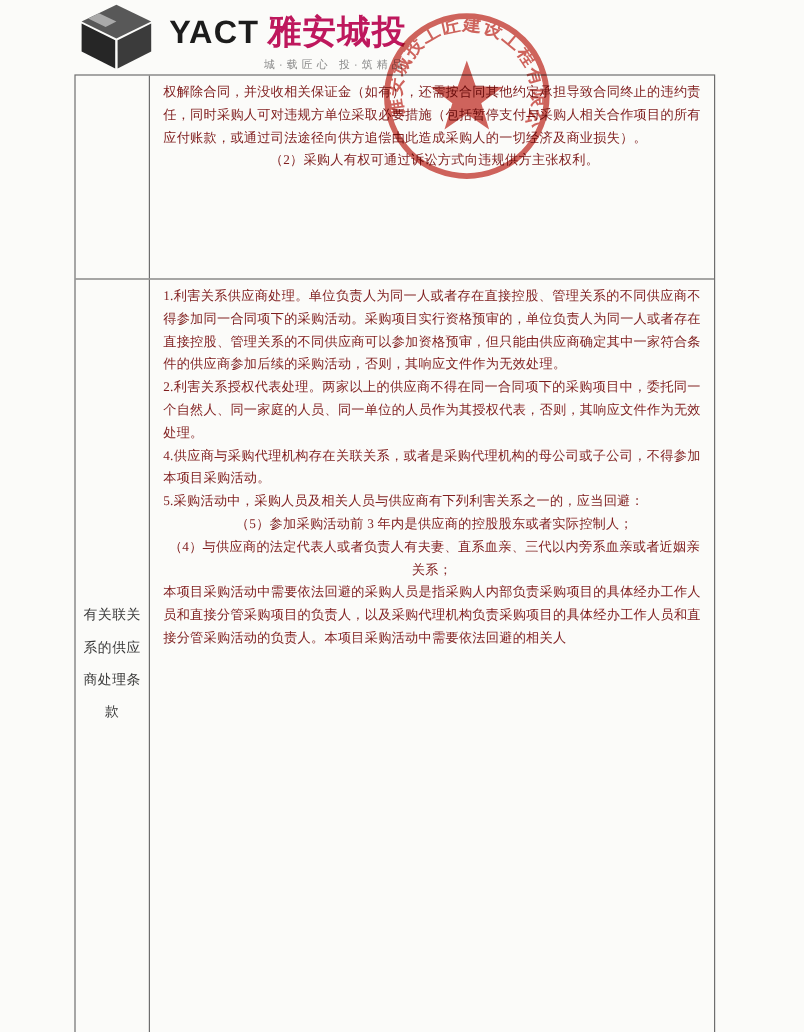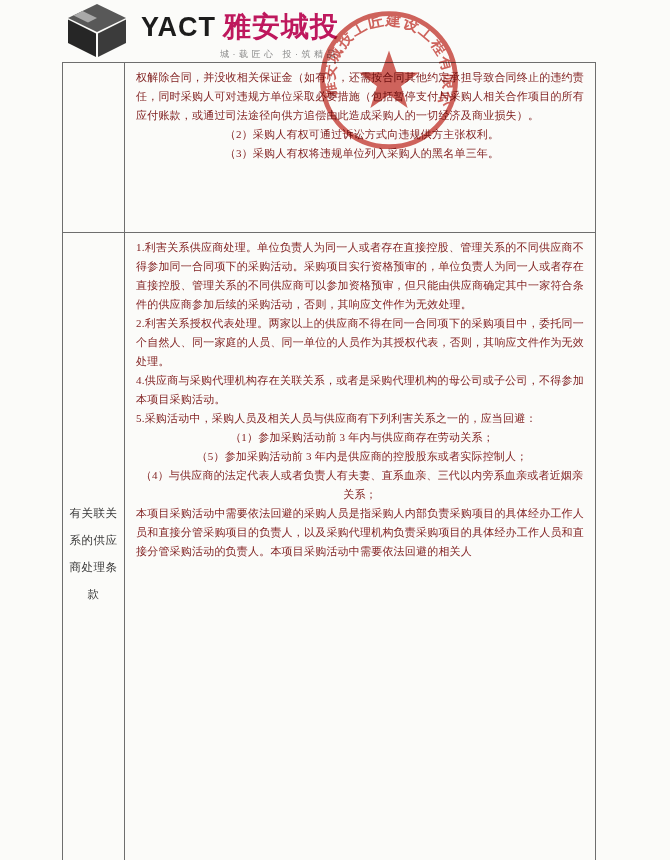--- a/index.html
+++ b/index.html
@@ -92,34 +92,32 @@
     </div>
   </header>
 
   <div class="doc-table">
 
     <div class="trow r1">
       <div class="cell label"></div>
       <div class="cell content">
         <p>权解除合同，并没收相关保证金（如有），还需按合同其他约定承担导致合同终止的违约责任，同时采购人可对违规方单位采取必要措施（包括暂停支付与采购人相关合作项目的所有应付账款，或通过司法途径向供方追偿由此造成采购人的一切经济及商业损失）。</p>
         <p class="sub">（2）采购人有权可通过诉讼方式向违规供方主张权利。</p>
-        <p class="sub">（3）采购人有权将违规单位列入采购人的黑名单三年。</p>
       </div>
     </div>
 
     <div class="trow r2">
       <div class="cell label">
         <span>有关联关系的供应商处理条款</span>
       </div>
       <div class="cell content">
         <p>1.利害关系供应商处理。单位负责人为同一人或者存在直接控股、管理关系的不同供应商不得参加同一合同项下的采购活动。采购项目实行资格预审的，单位负责人为同一人或者存在直接控股、管理关系的不同供应商可以参加资格预审，但只能由供应商确定其中一家符合条件的供应商参加后续的采购活动，否则，其响应文件作为无效处理。</p>
         <p>2.利害关系授权代表处理。两家以上的供应商不得在同一合同项下的采购项目中，委托同一个自然人、同一家庭的人员、同一单位的人员作为其授权代表，否则，其响应文件作为无效处理。</p>
         <p>4.供应商与采购代理机构存在关联关系，或者是采购代理机构的母公司或子公司，不得参加本项目采购活动。</p>
         <p>5.采购活动中，采购人员及相关人员与供应商有下列利害关系之一的，应当回避：</p>
-        <p class="sub">（1）参加采购活动前 3 年内与供应商存在劳动关系；</p>
         <p class="sub">（5）参加采购活动前 3 年内是供应商的控股股东或者实际控制人；</p>
         <p class="sub">（4）与供应商的法定代表人或者负责人有夫妻、直系血亲、三代以内旁系血亲或者近姻亲关系；</p>
         <p>本项目采购活动中需要依法回避的采购人员是指采购人内部负责采购项目的具体经办工作人员和直接分管采购项目的负责人，以及采购代理机构负责采购项目的具体经办工作人员和直接分管采购活动的负责人。本项目采购活动中需要依法回避的相关人</p>
       </div>
     </div>
 
   </div>
 
   <svg class="stamp" viewBox="0 0 140 140" aria-hidden="true">
     <circle cx="70" cy="72" r="63" fill="none" stroke="#c8423a" stroke-width="4.5"></circle>

